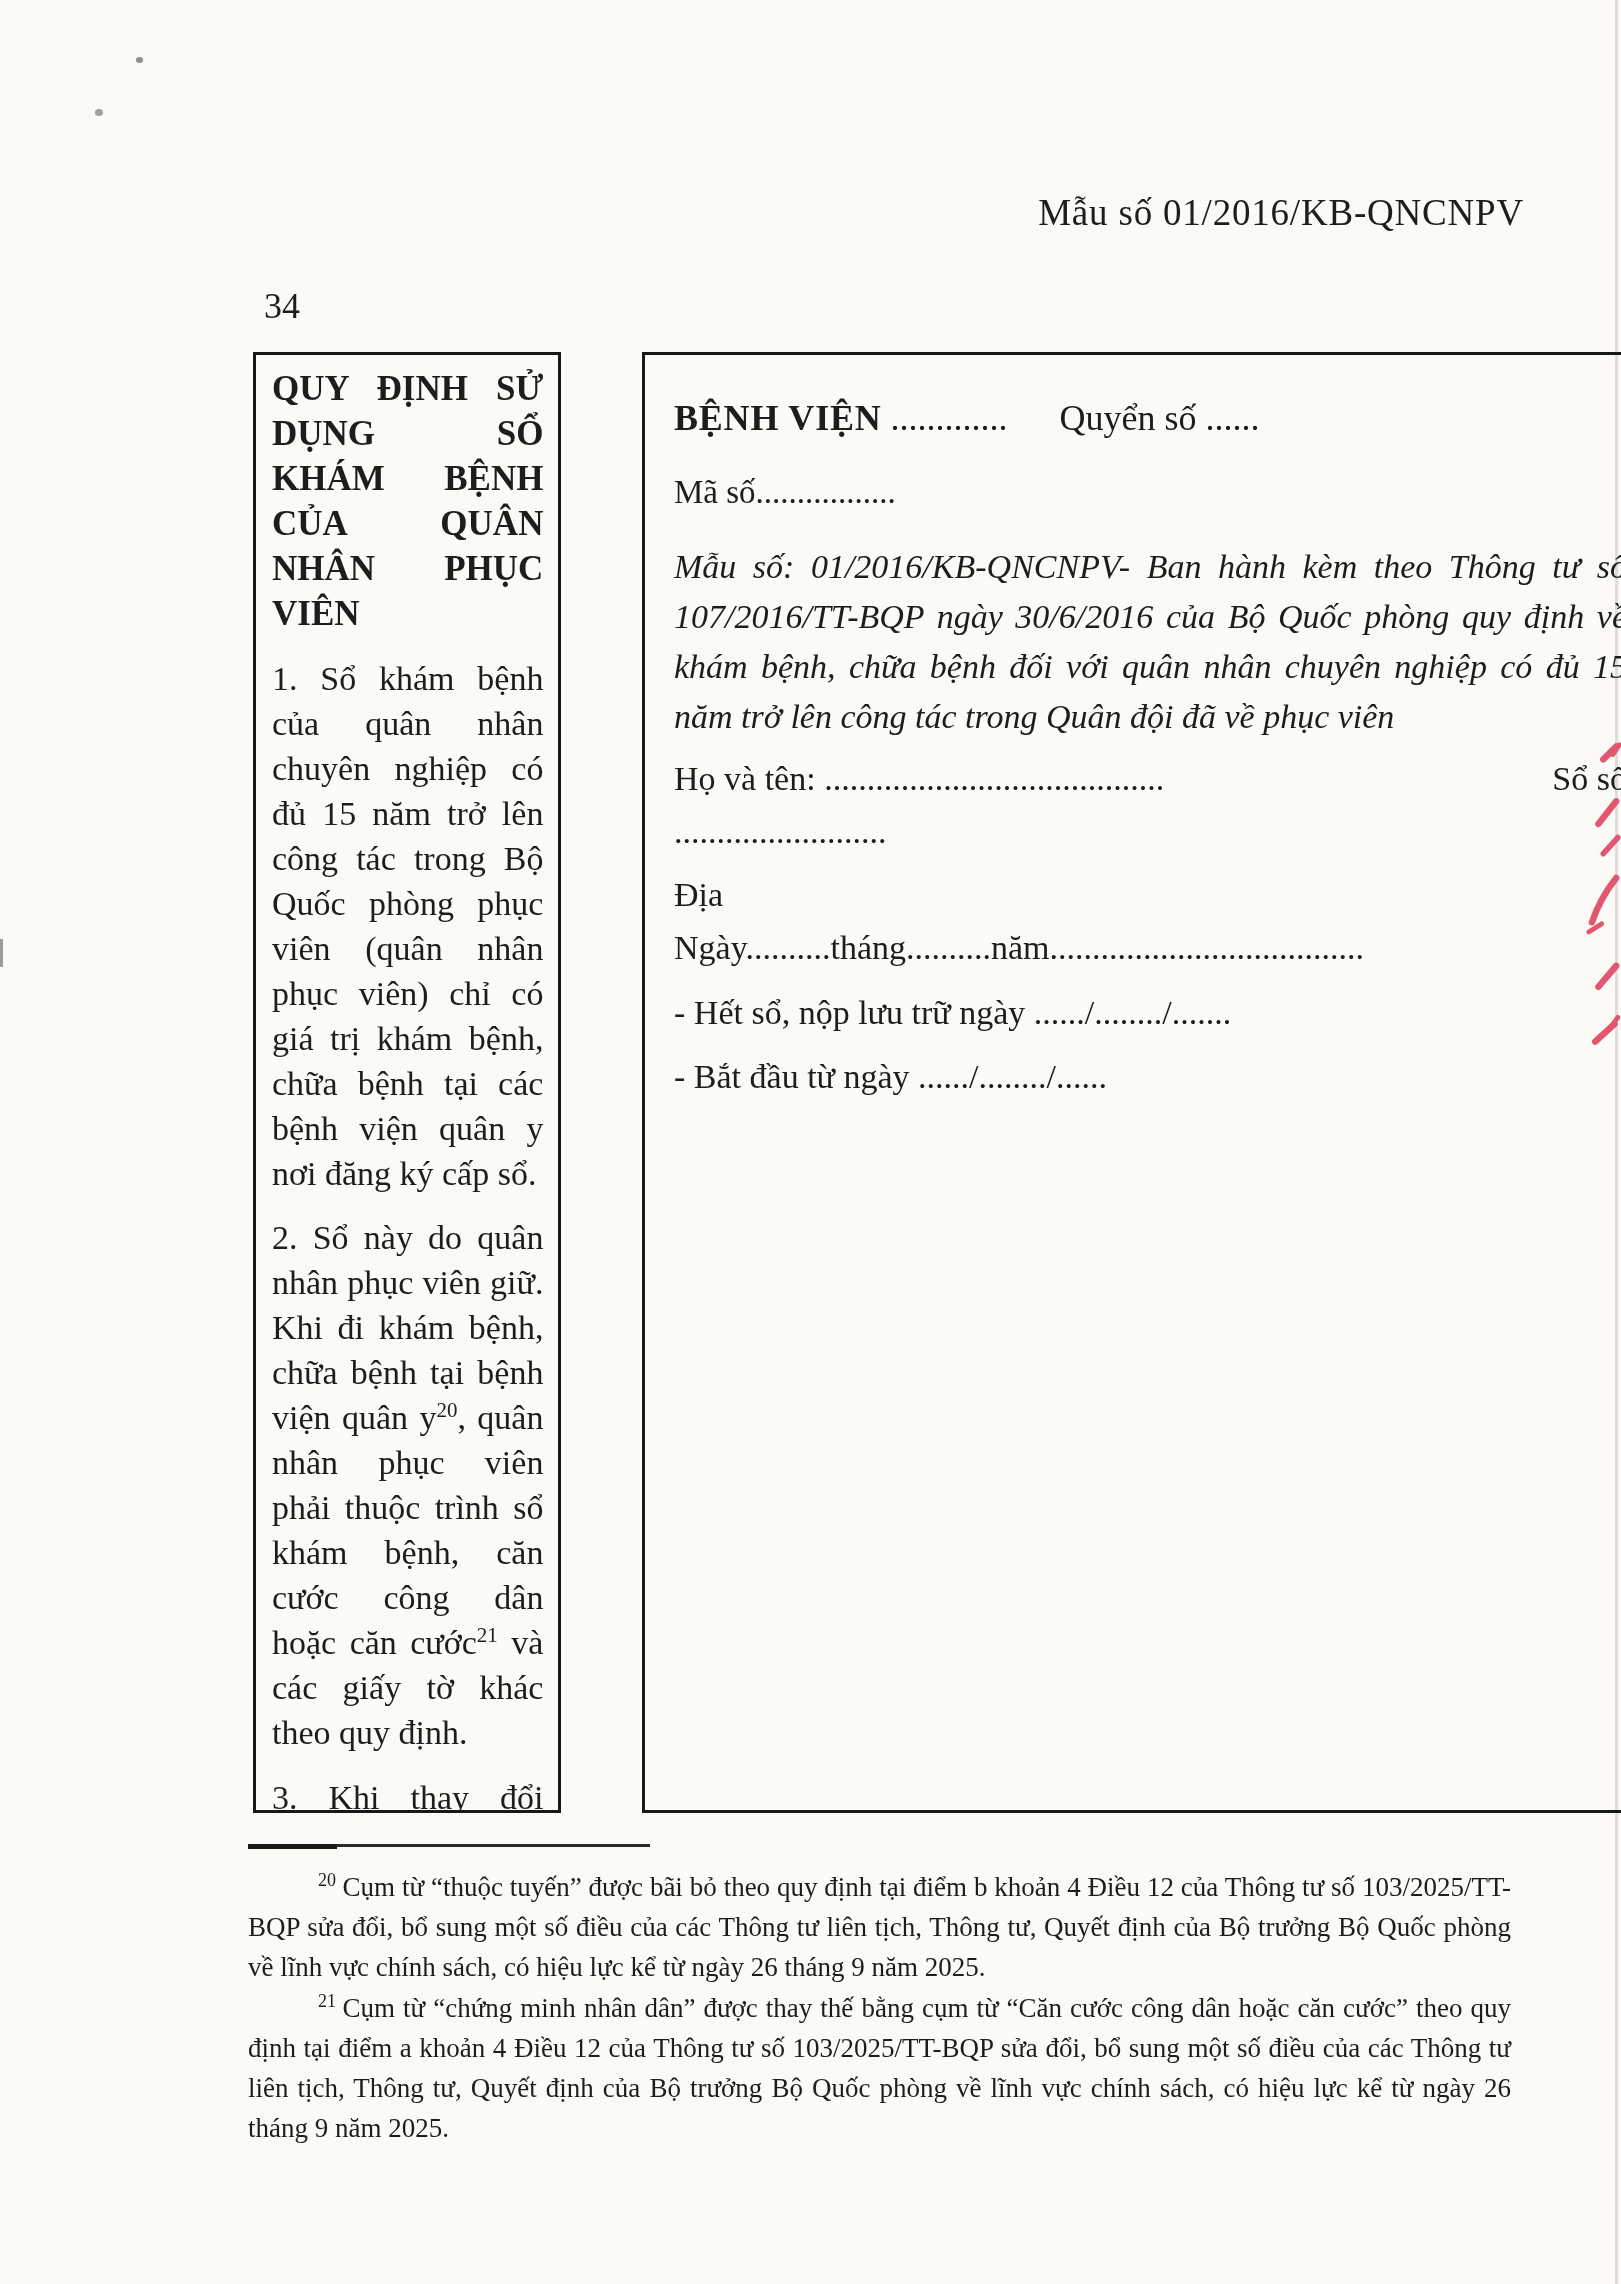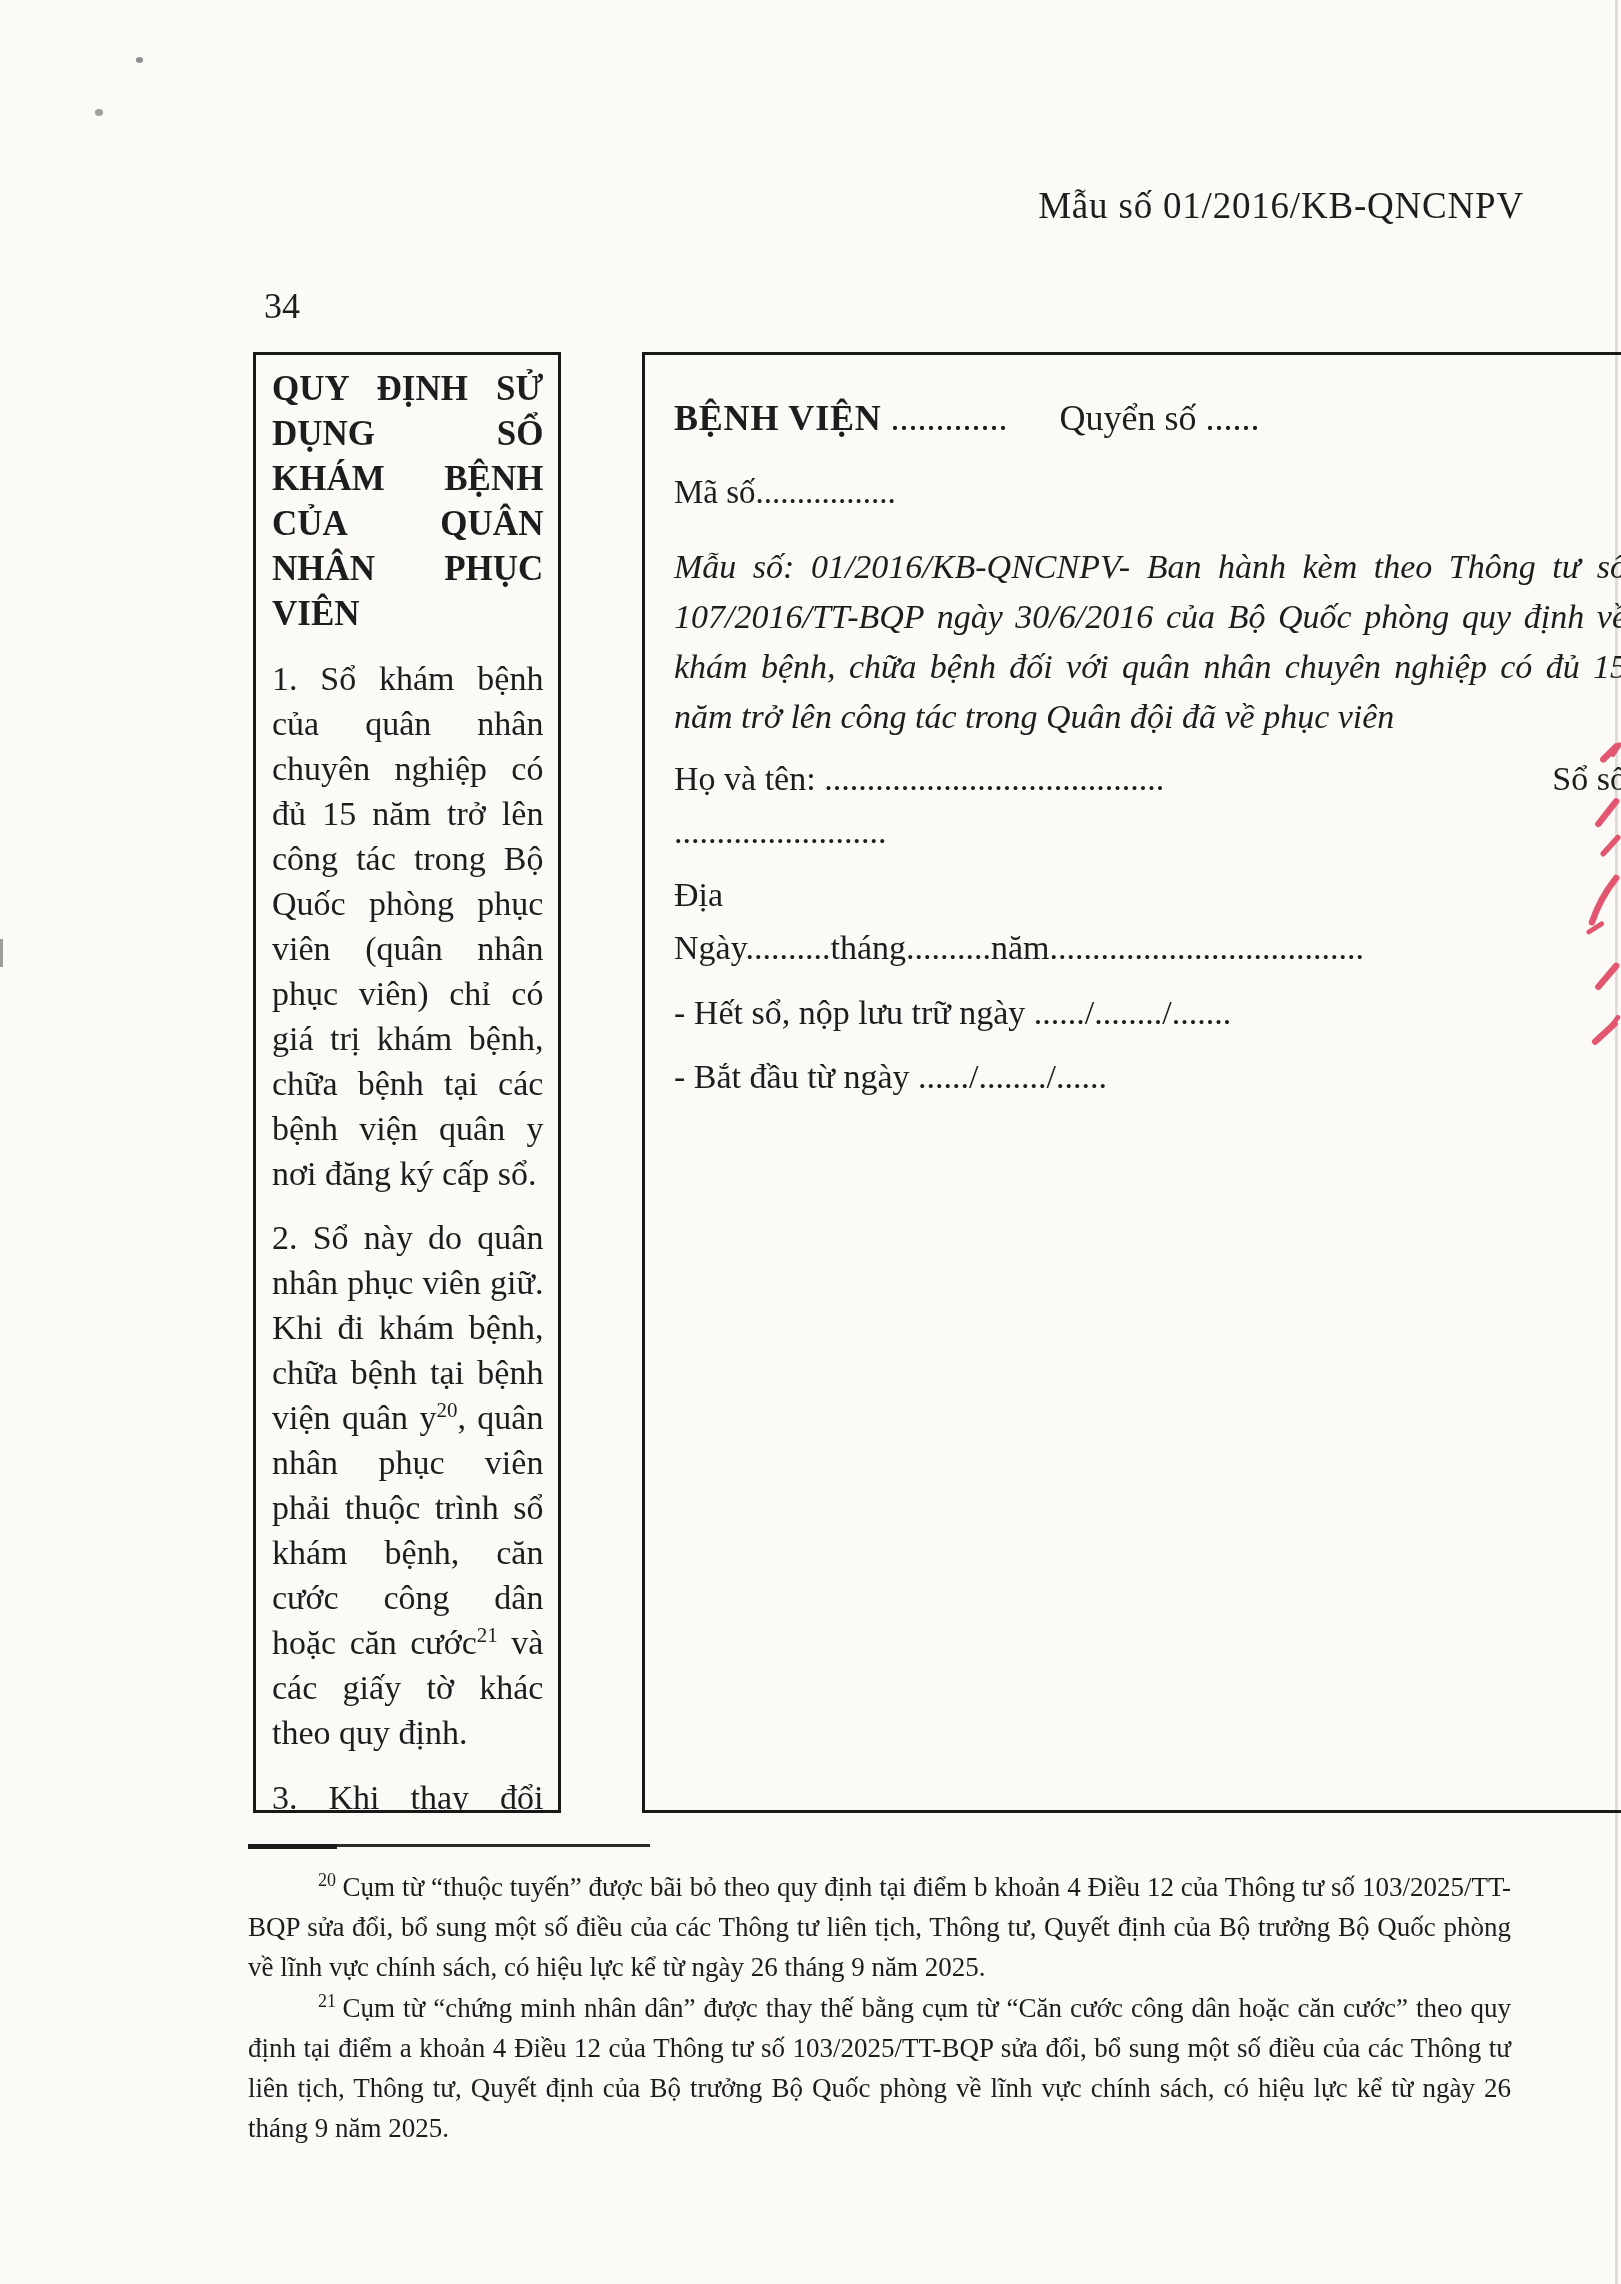--- a/index.html
+++ b/index.html
@@ -5,21 +5,21 @@
   html,body{margin:0;padding:0;}
   body{
     position:relative;
     width:1621px;height:2284px;
     background:#fbfaf7;
     font-family:"Liberation Serif","DejaVu Serif",serif;
     color:#1d1d1d;
     overflow:hidden;
   }
   .header-ref{
-    position:absolute;top:184px;right:97px;
+    position:absolute;top:191px;right:97px;
     font-size:37px;letter-spacing:0.8px;white-space:nowrap;
   }
   .page-num{
     position:absolute;top:285px;left:264px;font-size:36px;
   }
   
   .box{
     position:absolute;top:352px;box-sizing:border-box;
     border:3.2px solid #181818;background:transparent;overflow:hidden;
   }

